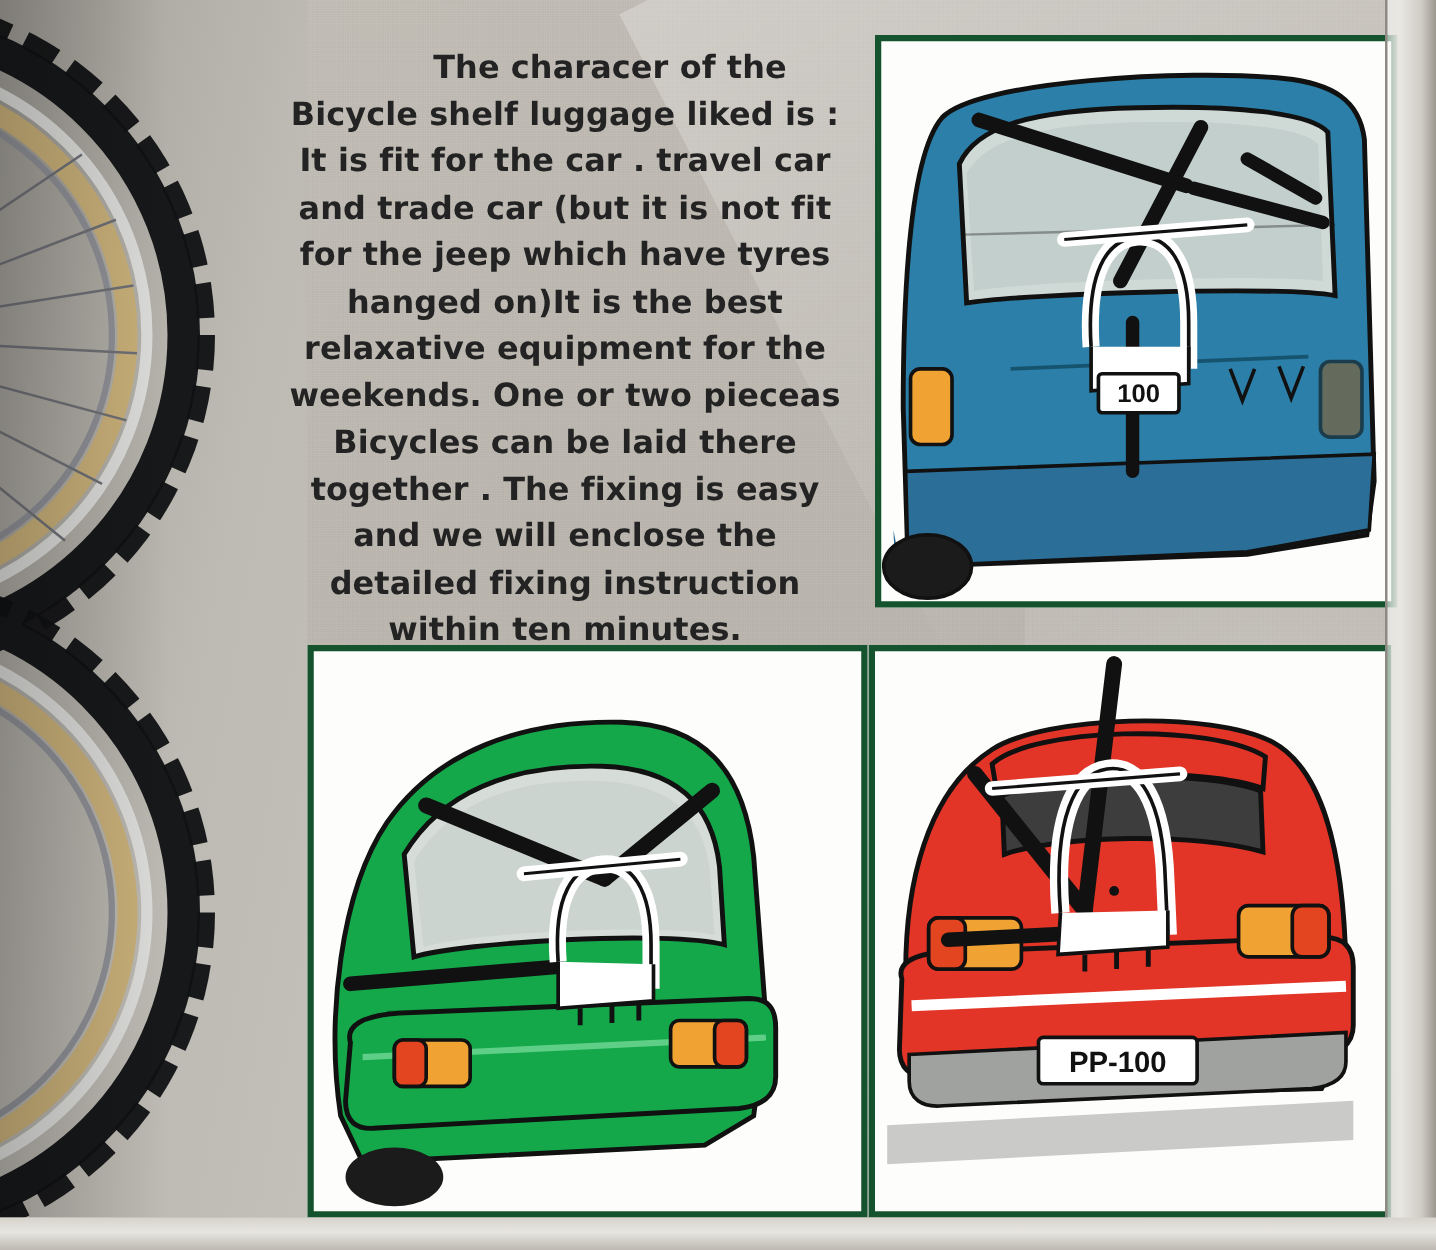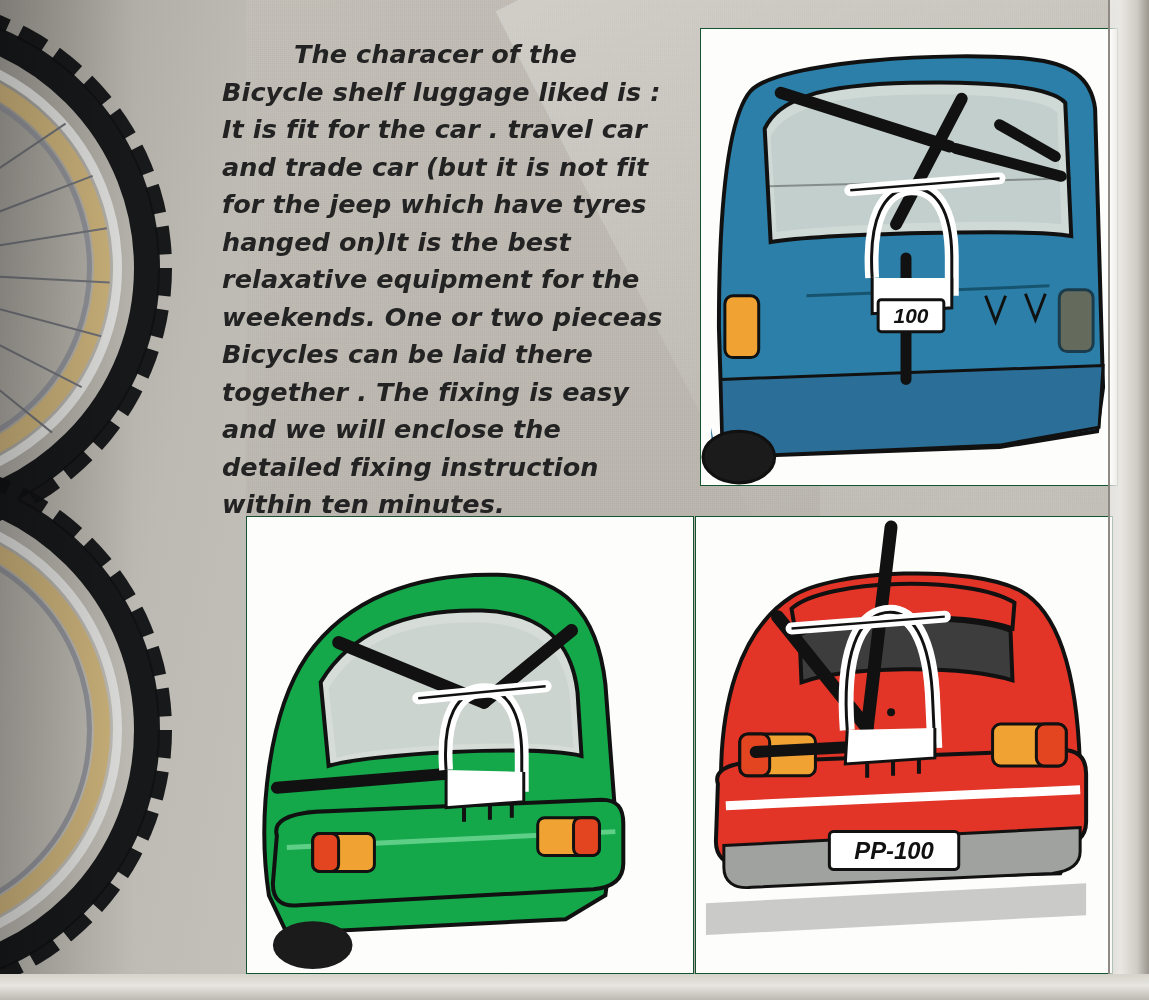--- a/index.html
+++ b/index.html
@@ -155,30 +155,29 @@
     margin: 0;
     font-family: "DejaVu Sans", sans-serif;
     font-weight: 700;
     font-size: 25.5px;
     line-height: 37.5px;
     color: #232323;
     text-align: justify;
     letter-spacing: 0.1px;
     text-indent: 72px;
   }
-  .body-text:last-child { text-align: left; font-style: italic; }
+  .body-text:last-child { text-align: center; }
 
   
   .panel {
     position: absolute;
     background: #fdfdfb;
-    border: 1px solid #14532d;
+    border: 5px solid #14532d;
     box-sizing: border-box;
     overflow: hidden;
-    font-style: italic;
   }
   .panel-blue  { left: 700px; top: 28px;  width: 418px; height: 458px; }
   .panel-green { left: 246px; top: 516px; width: 448px; height: 458px; }
   .panel-red   { left: 695px; top: 516px; width: 418px; height: 458px; }
 
   .panel svg { display:block; width: 100%; height: 100%; }
 
   .plate-text {
     font-family: "Liberation Sans", sans-serif;
     font-weight: 700;

